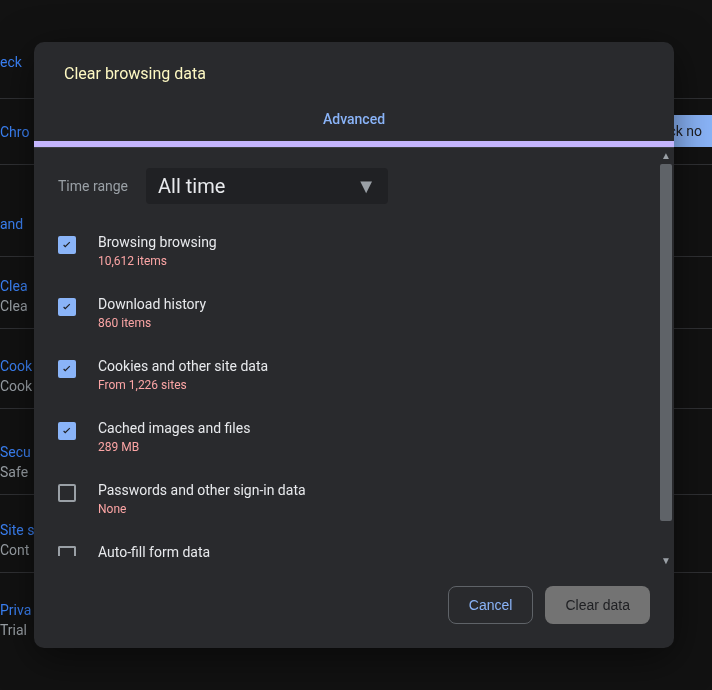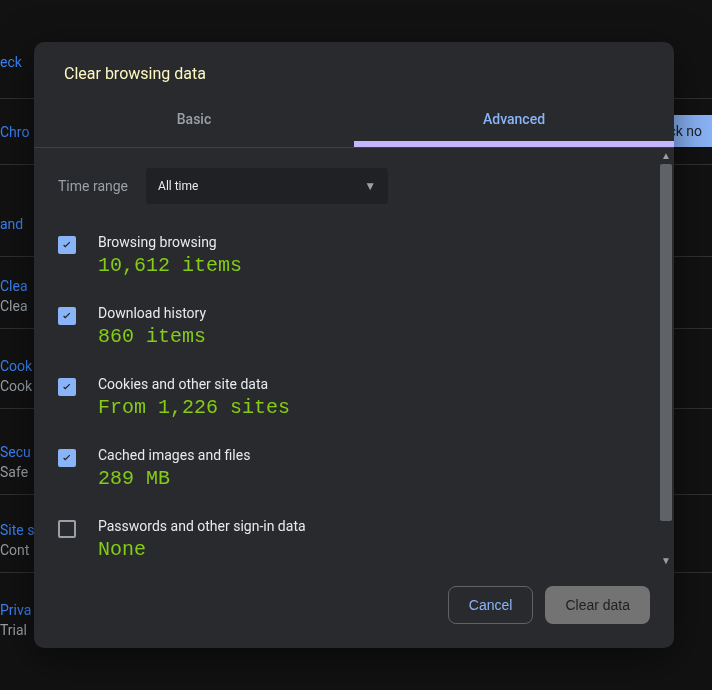--- a/index.html
+++ b/index.html
@@ -85,21 +85,21 @@
     .select {
       background: #202124;
       border-radius: 4px;
       width: 242px;
       height: 36px;
       display: flex;
       align-items: center;
       justify-content: space-between;
       padding: 0 12px;
       color: #e8eaed;
-      font-size: 12px;
+      font-size: 20px;
       cursor: pointer;
     }
     .select .caret { color: #9aa0a6; }
     .option-row {
       display: flex;
       align-items: flex-start;
       gap: 22px;
       padding: 10px 0 18px 0;
     }
     .checkbox {
@@ -117,21 +117,21 @@
       background: #8ab4f8;
     }
     .checkbox.checked svg { display: block; }
     .checkbox.unchecked {
       border: 2px solid #9aa0a6;
       background: transparent;
     }
     .checkbox svg { display: none; width: 14px; height: 14px; }
     .opt-text { display: flex; flex-direction: column; gap: 4px; }
     .opt-primary { color: #e8eaed; font-size: 14px; }
-    .opt-secondary { color: #84cc16; font-size: 20px; font-family: Liberation Mono, monospace; }
+    .opt-secondary { color: #fca5a5; font-size: 12px; }
     .scrollbar-track {
       position: absolute;
       right: 2px;
       top: 6px;
       bottom: 6px;
       width: 12px;
     }
     .scrollbar-thumb {
       position: absolute;
       top: 0;
@@ -196,21 +196,20 @@
 <div class="hr" style="top:494px"></div>
 <div class="bg-item" style="top:516px"><span class="title">Site s</span><span>Cont</span></div>
 <div class="hr" style="top:572px"></div>
 <div class="bg-item" style="top:596px"><span class="title">Priva</span><span>Trial</span></div>
 <div class="bg-btn">eck no</div>
 
 <div class="dialog">
   <div class="dialog-title">Clear browsing data</div>
 
   <div class="tabs">
-    <div class="tab">Basic</div>
     <div class="tab active">Advanced</div>
   </div>
 
   <div class="scrollarea">
     <div class="scroll-content">
       <div class="time-row">
         <span class="time-label">Time range</span>
         <div class="select">
           <span>All time</span>
           <span class="caret">▼</span>

